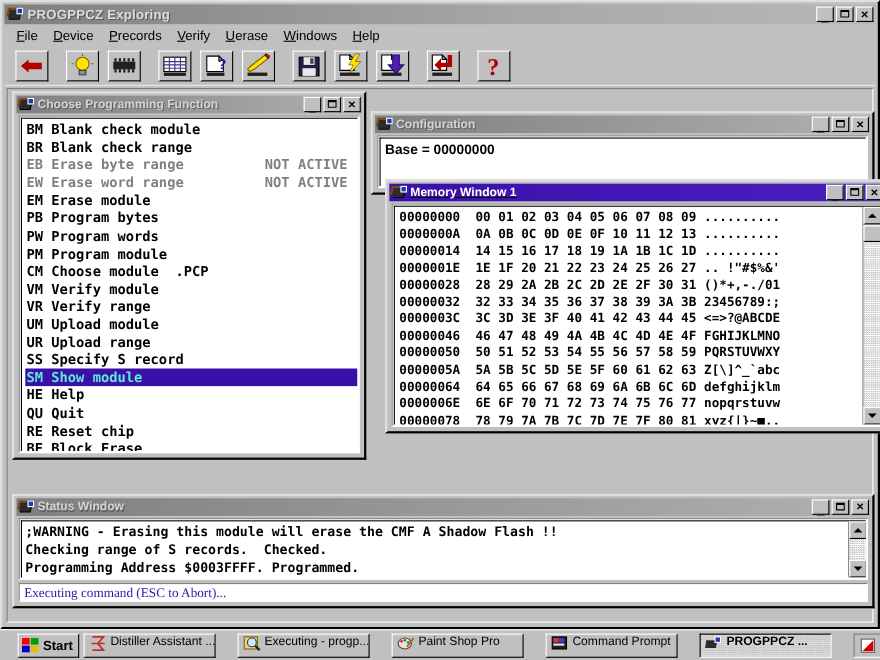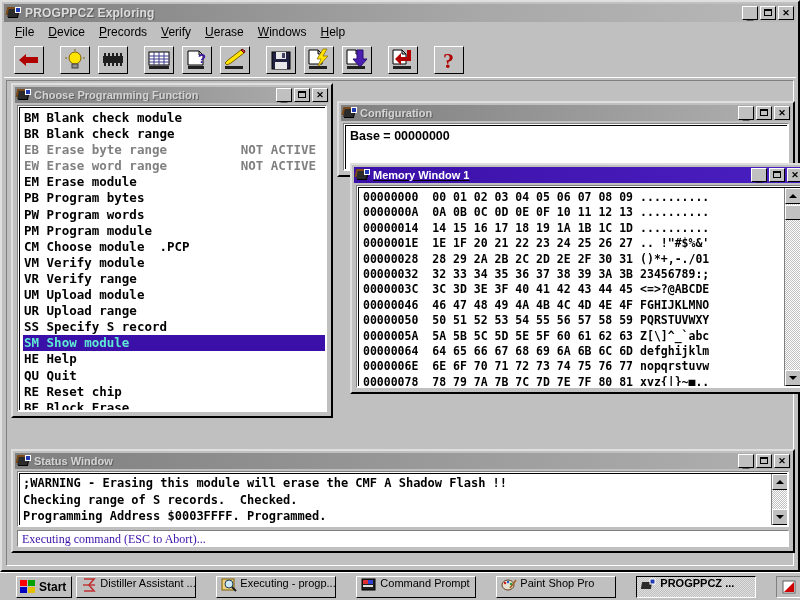--- a/index.html
+++ b/index.html
@@ -474,42 +474,42 @@
           <circle cx="8" cy="7" r="4" fill="#cfe8f8" stroke="#204060"></circle>
           <line x1="11" y1="10" x2="15" y2="14" stroke="#202020" stroke-width="2"></line>
         </svg>
     </span>
     <span>Executing - progp...</span>
   </div>
 
   <div class="taskbtn">
     <span class="ico">
       <svg width="16" height="16">
-          <rect x="1" y="2" width="13" height="11" fill="#202020" stroke="#000"></rect>
-          <rect x="2" y="3" width="5" height="4" fill="#e03030"></rect>
-          <rect x="7" y="3" width="5" height="4" fill="#3040d0"></rect>
-          <rect x="2" y="8" width="10" height="2" fill="#e0e0e0"></rect>
-        </svg>
-    </span>
-    <span>Command Prompt</span>
-  </div>
-
-  <div class="taskbtn">
-    <span class="ico">
-      <svg width="16" height="16">
           <ellipse cx="7" cy="8" rx="6" ry="5" fill="#e8e0d0" stroke="#604020"></ellipse>
           <circle cx="4" cy="6" r="1.2" fill="#d02020"></circle>
           <circle cx="7" cy="5" r="1.2" fill="#2060d0"></circle>
           <circle cx="10" cy="7" r="1.2" fill="#20a040"></circle>
           <line x1="9" y1="11" x2="15" y2="3" stroke="#a06020" stroke-width="1.6"></line>
         </svg>
     </span>
     <span>Paint Shop Pro</span>
   </div>
 
+  <div class="taskbtn">
+    <span class="ico">
+      <svg width="16" height="16">
+          <rect x="1" y="2" width="13" height="11" fill="#202020" stroke="#000"></rect>
+          <rect x="2" y="3" width="5" height="4" fill="#e03030"></rect>
+          <rect x="7" y="3" width="5" height="4" fill="#3040d0"></rect>
+          <rect x="2" y="8" width="10" height="2" fill="#e0e0e0"></rect>
+        </svg>
+    </span>
+    <span>Command Prompt</span>
+  </div>
+
   <div class="taskbtn active">
     <span class="ico">
       <svg width="16" height="16">
           <rect x="2" y="5" width="10" height="7" fill="#2b2b2b" transform="skewX(-10)"></rect>
           <rect x="9" y="2" width="5" height="5" fill="#2039b0" stroke="#fff"></rect>
         </svg>
     </span>
     <span>PROGPPCZ ...</span>
   </div>
 

